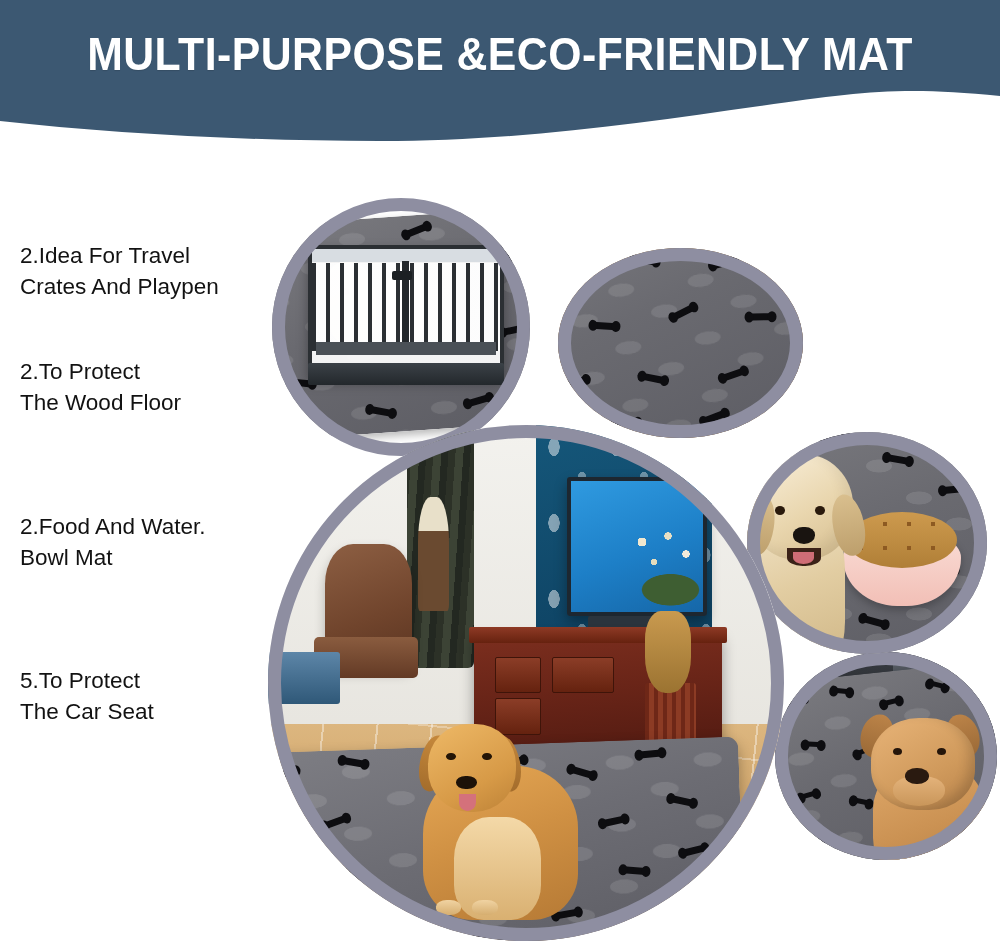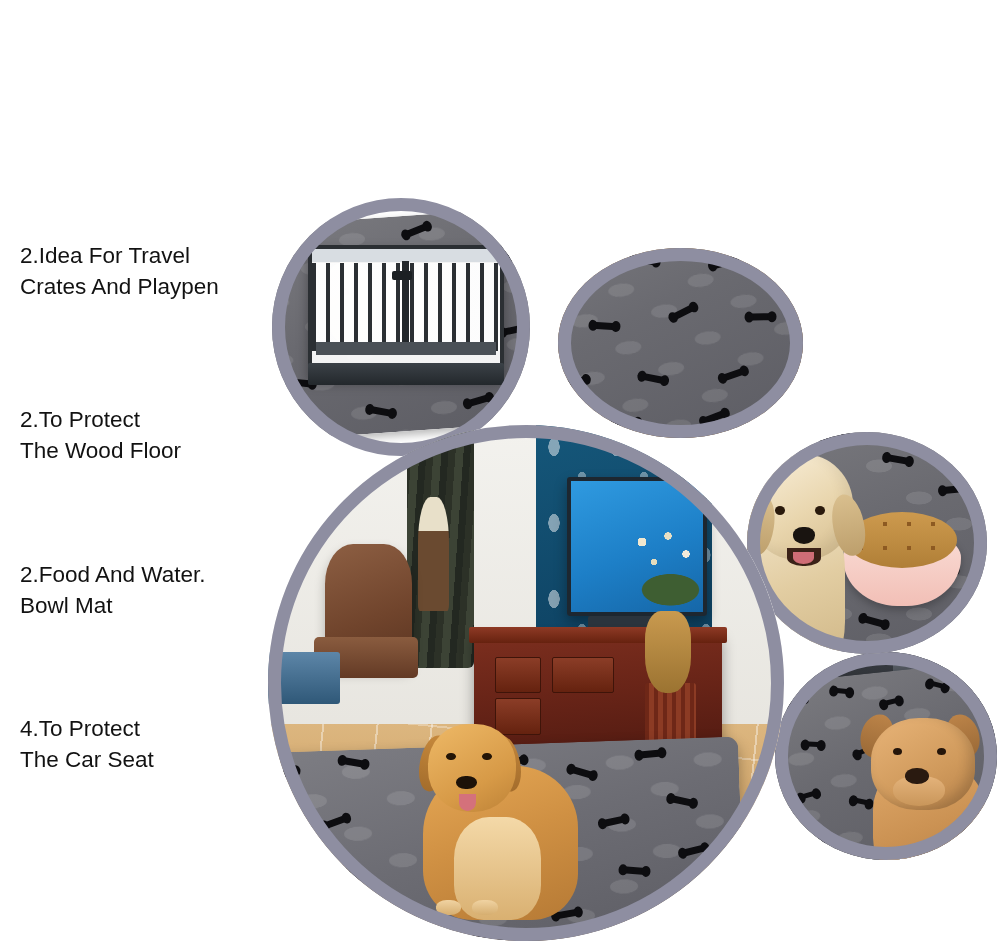--- a/index.html
+++ b/index.html
@@ -61,21 +61,21 @@
     z-index: 6;
   }
   .feature-item {
     color: #121212;
     font-size: 22.5px;
     line-height: 31px;
     font-family: "Liberation Sans", sans-serif;
     white-space: pre-line;
   }
   .feature-item.f1 { margin-bottom: 90px; }
-  .feature-item.f2 { margin-bottom: 102px; }
+  .feature-item.f2 { margin-bottom: 54px; }
   .feature-item.f3 { margin-bottom: 93px; }
   .feature-item.f4 { margin-bottom: 92px; }
   .feature-item.f5 { margin-bottom: 0; }
 
   
   .circle {
     position: absolute;
     border-radius: 50%;
     overflow: hidden;
     background: #ffffff;
@@ -539,29 +539,35 @@
     top: 92%;
   }
   #lr-dog-paw-l { left: 32.5%; }
   #lr-dog-paw-r { left: 39.5%; }
 </style>
 </head>
 <body>
 
 <div id="page">
 
+  <div id="header-banner">
+    <svg class="wave-bg" viewBox="0 0 1000 150" preserveAspectRatio="none">
+      <path d="M0,0 L1000,0 L1000,96 C900,86 860,92 760,106 C640,123 520,141 380,141 C240,141 110,133 0,121 Z" fill="#3c5872"></path>
+    </svg>
+    <div id="header-title">MULTI-PURPOSE &amp;ECO-FRIENDLY MAT</div>
+  </div>
 
   <div id="feature-list">
     <div class="feature-item f2">2.Idea For Travel
    Crates And Playpen</div>
     <div class="feature-item f3">2.To Protect
    The Wood Floor</div>
     <div class="feature-item f4">2.Food And Water.
   Bowl Mat</div>
-    <div class="feature-item f5">4.To Protect
+    <div class="feature-item f5">5.To Protect
    The Car Seat</div>
   </div>
 
   <div class="circle" id="circle-matcorner" style="left:558px; top:248px; width:245px; height:190px;">
     <div class="scene">
       <div id="wood-floor"></div>
       <div class="mat-surface" id="matcorner-surface">
         <div class="bone" style="left:42px;  top:56px;  transform:rotate(-16deg);"></div>
         <div class="bone" style="left:118px; top:48px;  transform:rotate(14deg);"></div>
         <div class="bone" style="left:196px; top:60px;  transform:rotate(-8deg);"></div>

